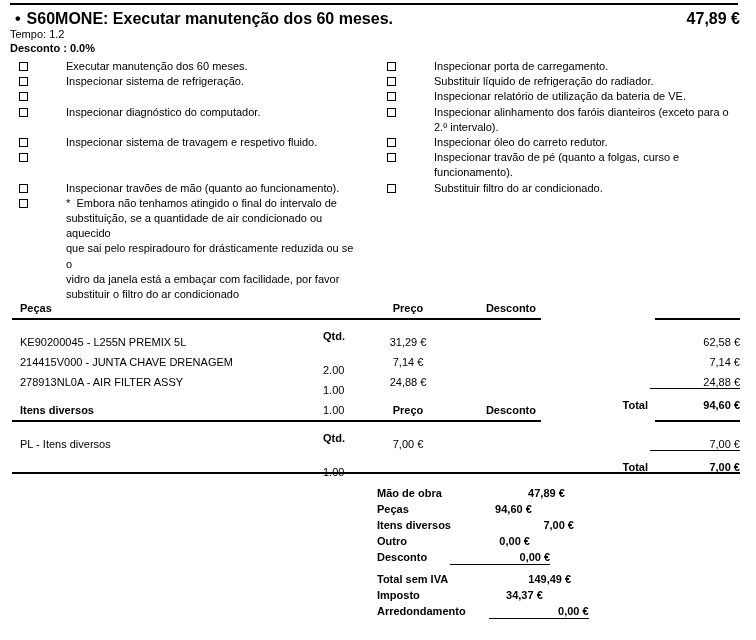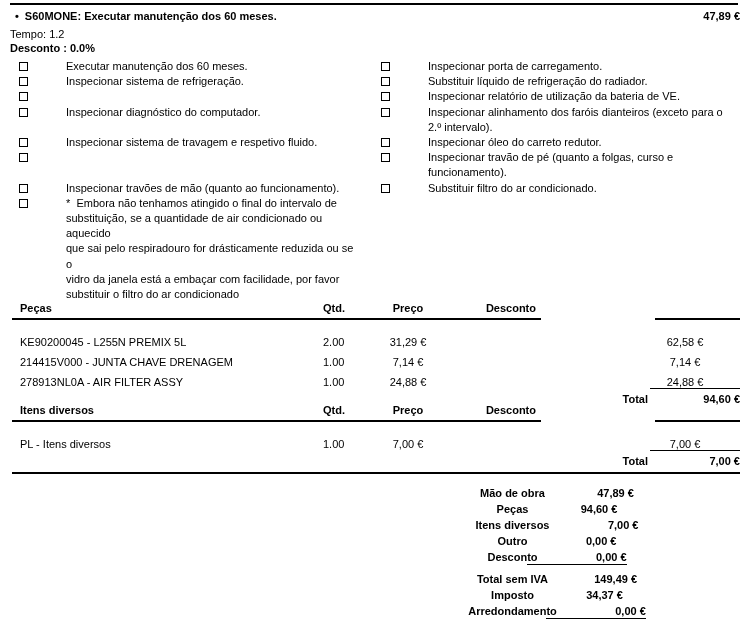--- a/index.html
+++ b/index.html
@@ -9,51 +9,51 @@
     background:#ffffff;
     color:#000;
     font-family:"Liberation Sans","DejaVu Sans",sans-serif;
     font-size:11px;
     overflow:hidden;
   }
   
   .toprule{position:absolute;top:3px;left:10px;width:728px;height:2px;background:#000;}
   .bottomrule{position:absolute;top:472px;left:12px;width:728px;height:1.5px;background:#000;}
   
-  .header-row{position:absolute;top:10px;left:10px;width:730px;display:flex;justify-content:space-between;font-weight:bold;font-size:11px;}
+  .header-row{position:absolute;top:10px;left:10px;width:730px;display:flex;justify-content:space-between;font-weight:bold;font-size:16px;}
   .title .bullet{margin-left:5px;margin-right:6px;}
   .tempo{position:absolute;top:28px;left:10px;}
   .desc{position:absolute;top:42px;left:10px;font-weight:bold;}
   
   .checklist{position:absolute;top:59px;left:0;width:756px;line-height:15.2px;}
-  .cl-row{display:grid;grid-template-columns:362px 394px;}
+  .cl-row{display:grid;grid-template-columns:362px 394px;gap:6px;}
   .cl-cell{display:flex;align-items:flex-start;padding-left:19px;}
   .cbx{flex:none;width:7px;height:7px;border:1px solid #000;margin-top:3px;margin-right:38px;background:#fff;}
   .cl-text{display:block;white-space:pre-line;width:310px;}
   
   .parts{position:absolute;left:12px;width:728px;}
   .parts-1{top:302px;}
   .parts-2{top:404px;}
   .sec-header{position:relative;height:16px;font-weight:bold;line-height:13px;}
   .c-name{position:absolute;left:8px;}
-  .c-qtd{position:absolute;left:311px;}
+  .c-qtd{position:absolute;left:311px;margin-top:28px;}
   .c-preco{position:absolute;left:361px;width:70px;text-align:center;}
   .c-desc{position:absolute;left:454px;width:70px;text-align:right;}
-  .c-amt{position:absolute;right:0;width:110px;text-align:center;}
+  .c-amt{position:absolute;right:0;width:110px;text-align:right;}
   .rule-row{display:flex;height:1.5px;}
   .rule-main{width:529px;height:1.5px;background:#000;}
   .rule-amt{width:85px;height:1.5px;background:#000;margin-left:auto;}
   .items{margin-top:16px;}
   .item-row{position:relative;height:15px;margin-bottom:5px;line-height:13px;}
   .amt-rule{width:90px;height:1.5px;background:#000;margin-left:auto;margin-top:-8px;}
-  .total-row{display:flex;justify-content:flex-end;margin-top:4px;font-weight:bold;line-height:13px;}
+  .total-row{display:flex;justify-content:flex-end;margin-top:10px;font-weight:bold;line-height:13px;}
   .t-value{width:92px;text-align:right;}
   
   .summary{position:absolute;top:482px;right:19px;width:360px;padding-top:3px;font-weight:bold;}
-  .sum-row{display:flex;justify-content:center;height:16px;line-height:16px;}
+  .sum-row{display:flex;justify-content:flex-start;height:16px;line-height:16px;gap:34px;}
   .s-label{text-align:right;}
   .s-value{width:100px;margin-left:-11px;text-align:right;height:16px;box-sizing:border-box;}
   .underlined .s-value{border-bottom:1.5px solid #000;}
   .gap-top{margin-top:6px;}
 </style>
 </head>
 <body>
 
 <div class="page">
 

